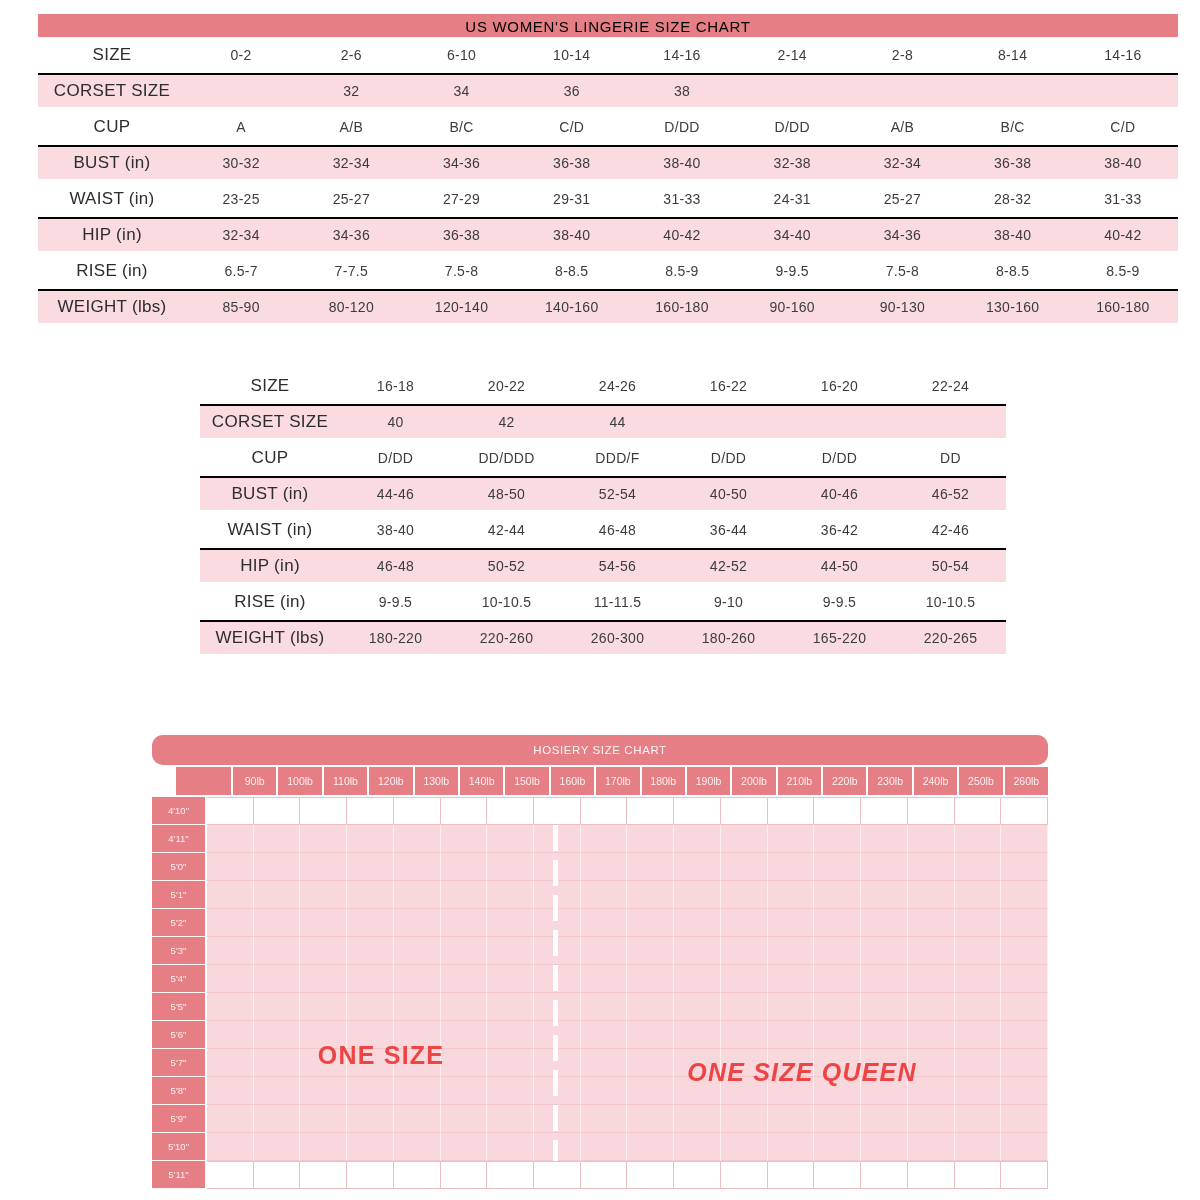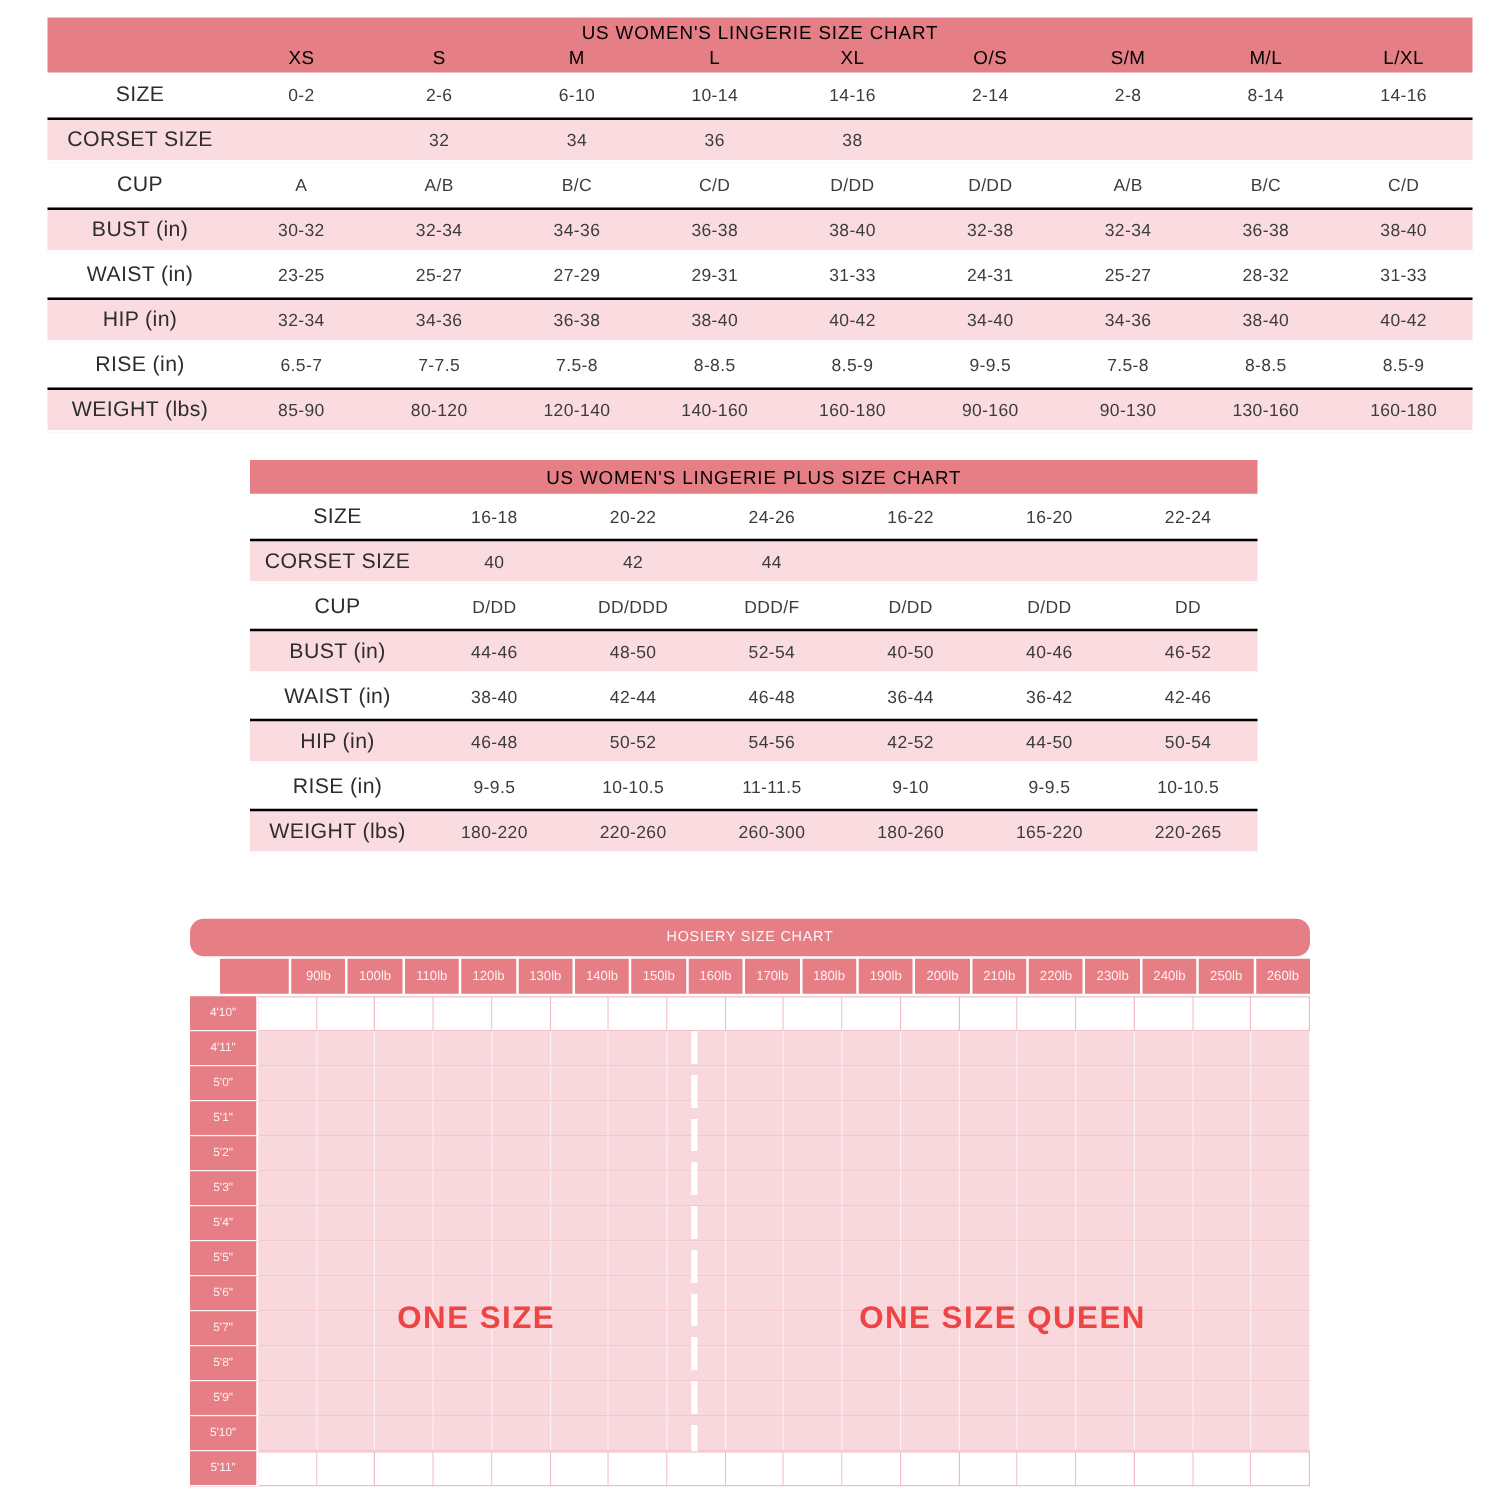--- a/index.html
+++ b/index.html
@@ -45,32 +45,20 @@
   :root{--coral:#e57e85;--pinkrow:#fadbdf;--cellpink:#f8d8dc;}
 </style>
 </head>
 <body>
 
 <div class="page">
 
   <section class="chart" id="chart1">
     <div class="chead">
       <div class="ctitle">US WOMEN'S LINGERIE SIZE CHART</div>
-      <div class="hrow">
-          <div class="hcell"></div>
-          <div class="hcell">XS</div>
-          <div class="hcell">S</div>
-          <div class="hcell">M</div>
-          <div class="hcell">L</div>
-          <div class="hcell">XL</div>
-          <div class="hcell">O/S</div>
-          <div class="hcell">S/M</div>
-          <div class="hcell">M/L</div>
-          <div class="hcell">L/XL</div>
-        </div>
     </div>
     <div>
         <div class="trow">
           <div class="cell lab">SIZE</div>
           <div class="cell">0-2</div>
           <div class="cell">2-6</div>
           <div class="cell">6-10</div>
           <div class="cell">10-14</div>
           <div class="cell">14-16</div>
           <div class="cell">2-14</div>
@@ -160,21 +148,20 @@
           <div class="cell">90-160</div>
           <div class="cell">90-130</div>
           <div class="cell">130-160</div>
           <div class="cell">160-180</div>
         </div>
       </div>
   </section>
 
   <section class="chart" id="chart2">
     <div class="chead">
-      <div class="ctitle">US WOMEN'S LINGERIE PLUS SIZE CHART</div>
     </div>
     <div>
         <div class="trow">
           <div class="cell lab">SIZE</div>
           <div class="cell">16-18</div>
           <div class="cell">20-22</div>
           <div class="cell">24-26</div>
           <div class="cell">16-22</div>
           <div class="cell">16-20</div>
           <div class="cell">22-24</div>
@@ -560,17 +547,17 @@
             <div class="dcell"></div>
             <div class="dcell"></div>
             <div class="dcell"></div>
             <div class="dcell"></div>
             <div class="dcell"></div>
             <div class="dcell"></div>
           </div>
         </div>
       <div class="dash-divider"></div>
       <div class="region-label" style="left:229px;top:258px;">ONE SIZE</div>
-      <div class="region-label" style="left:650px;top:258px;">ONE SIZE QUEEN</div>
+      <div class="region-label" style="left:650px;top:275px;font-style:italic;">ONE SIZE QUEEN</div>
     </div>
   </section>
 
 </div>
 
 </body></html>

